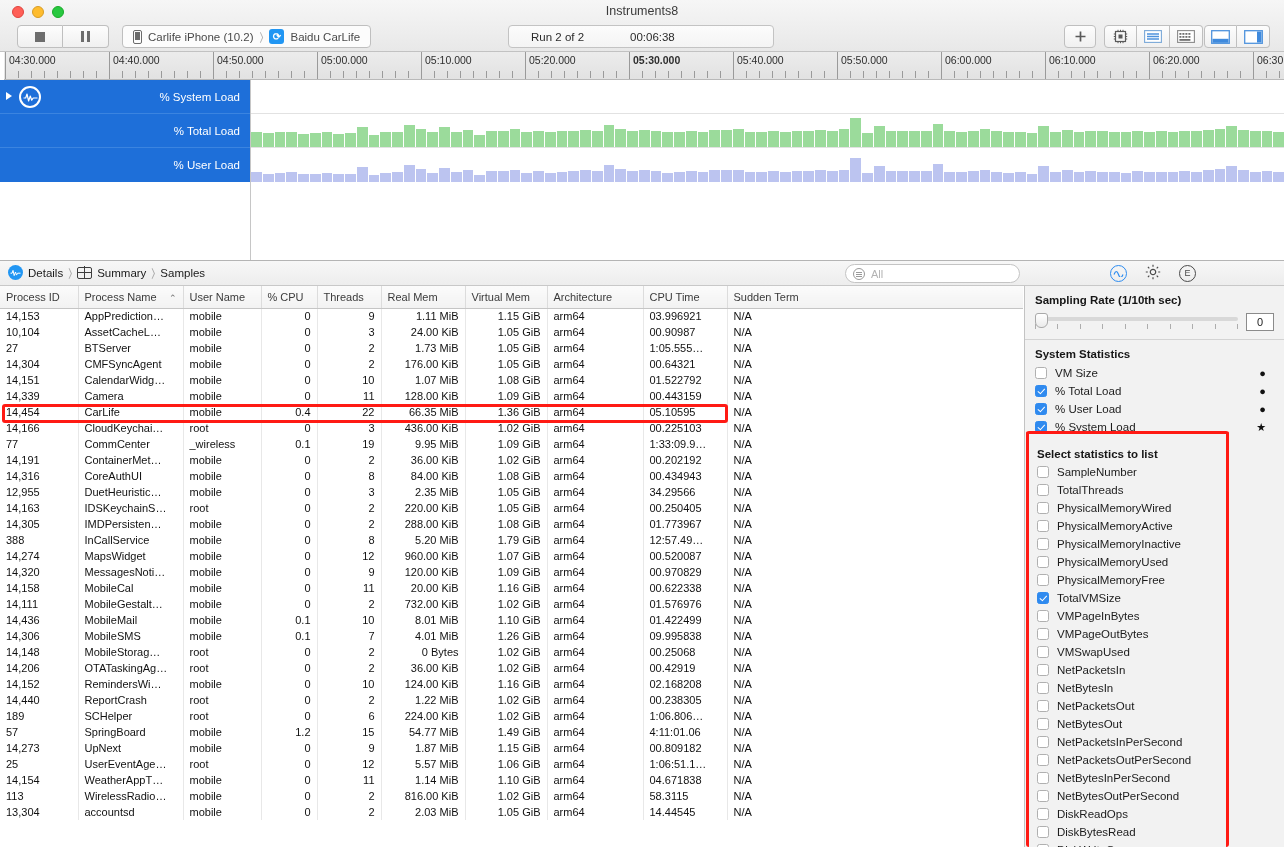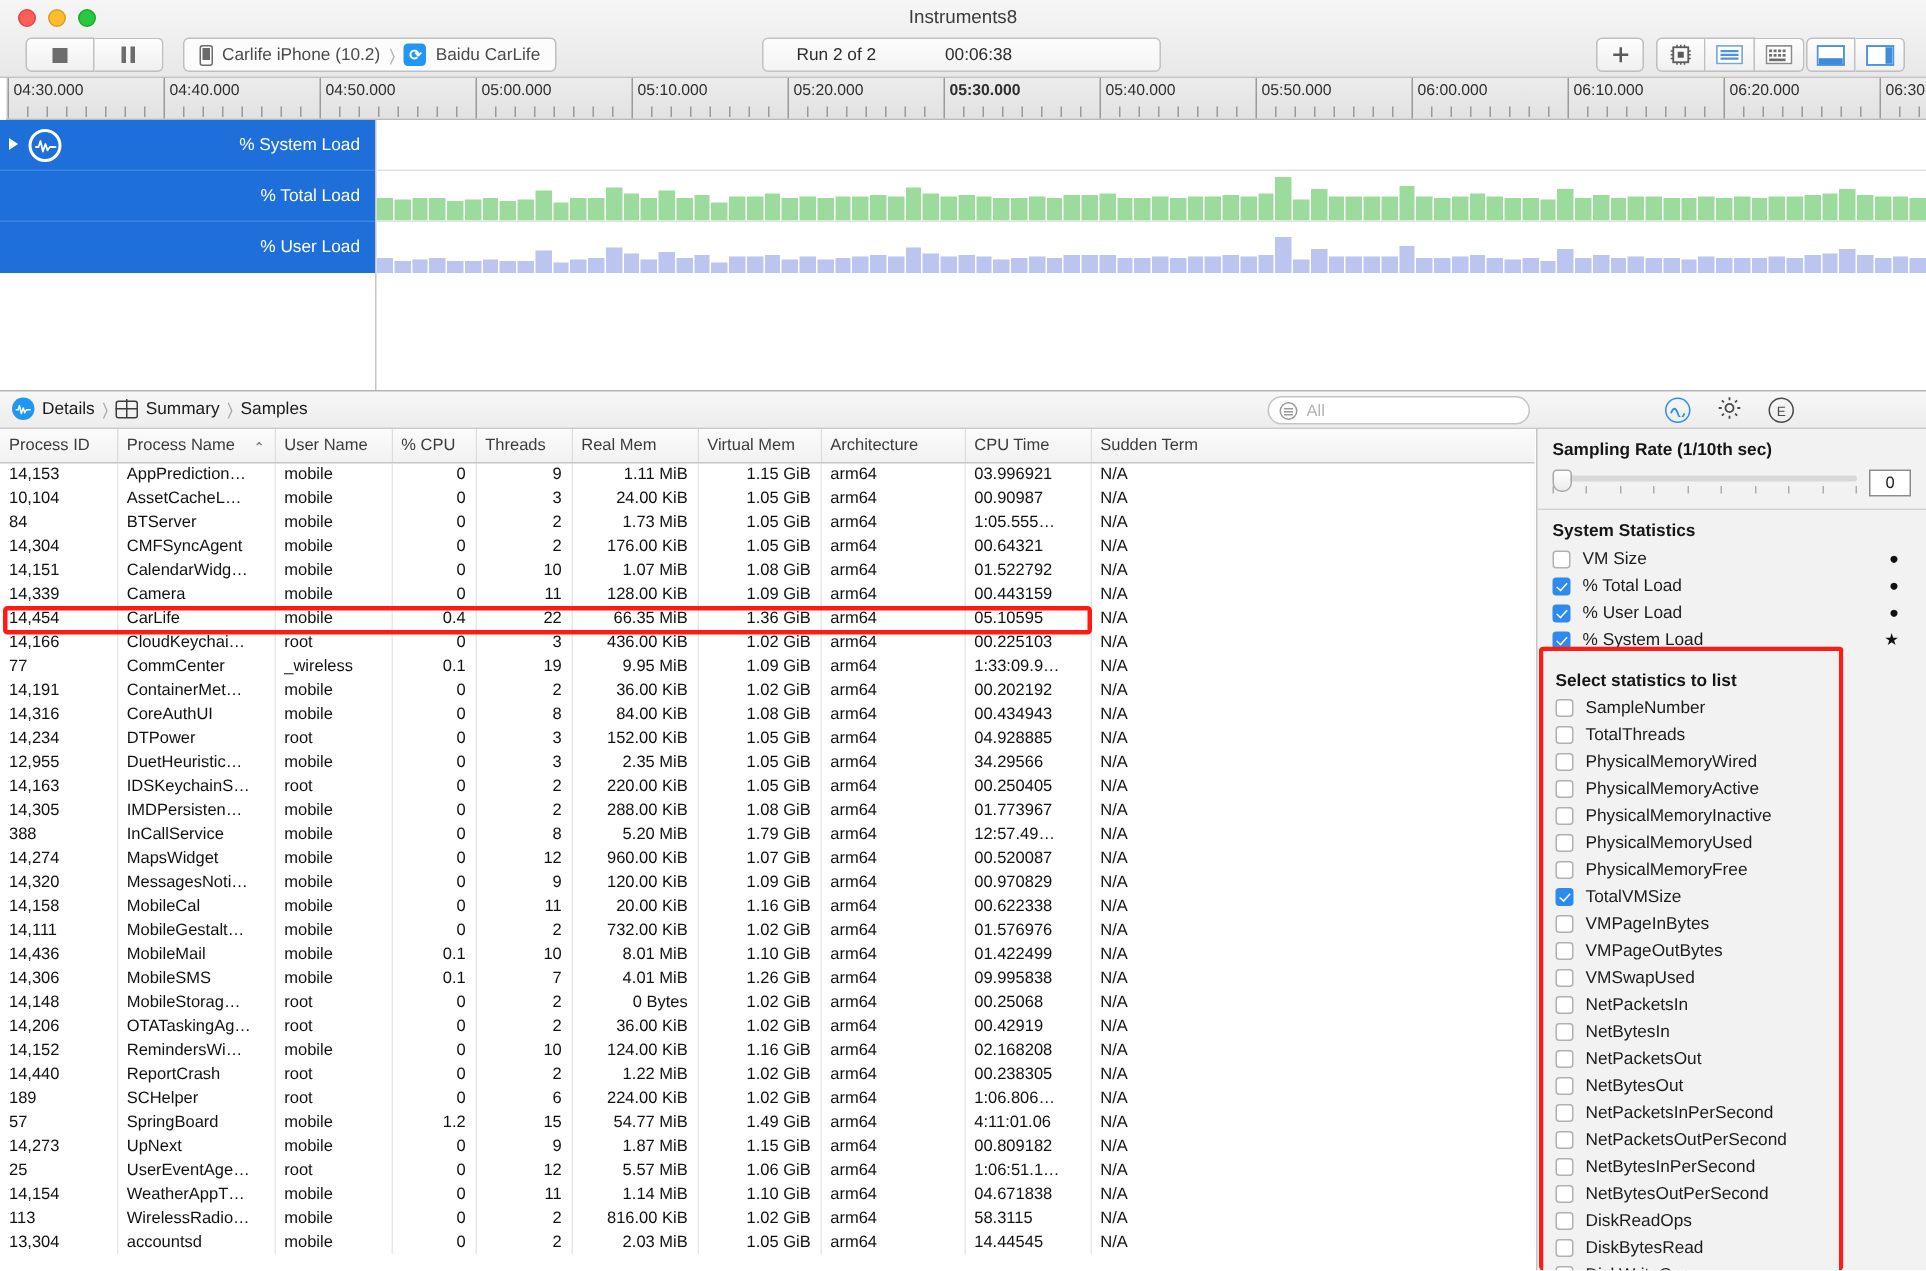--- a/index.html
+++ b/index.html
@@ -761,21 +761,21 @@
             <td>mobile</td>
             <td class="r">0</td>
             <td class="r">3</td>
             <td class="r">24.00 KiB</td>
             <td class="r">1.05 GiB</td>
             <td>arm64</td>
             <td>00.90987</td>
             <td>N/A</td>
           </tr>
           <tr>
-            <td>84</td>
+            <td>27</td>
             <td>BTServer</td>
             <td>mobile</td>
             <td class="r">0</td>
             <td class="r">2</td>
             <td class="r">1.73 MiB</td>
             <td class="r">1.05 GiB</td>
             <td>arm64</td>
             <td>1:05.555…</td>
             <td>N/A</td>
           </tr>
@@ -866,32 +866,20 @@
           <tr>
             <td>14,316</td>
             <td>CoreAuthUI</td>
             <td>mobile</td>
             <td class="r">0</td>
             <td class="r">8</td>
             <td class="r">84.00 KiB</td>
             <td class="r">1.08 GiB</td>
             <td>arm64</td>
             <td>00.434943</td>
-            <td>N/A</td>
-          </tr>
-          <tr>
-            <td>14,234</td>
-            <td>DTPower</td>
-            <td>root</td>
-            <td class="r">0</td>
-            <td class="r">3</td>
-            <td class="r">152.00 KiB</td>
-            <td class="r">1.05 GiB</td>
-            <td>arm64</td>
-            <td>04.928885</td>
             <td>N/A</td>
           </tr>
           <tr>
             <td>12,955</td>
             <td>DuetHeuristic…</td>
             <td>mobile</td>
             <td class="r">0</td>
             <td class="r">3</td>
             <td class="r">2.35 MiB</td>
             <td class="r">1.05 GiB</td>

